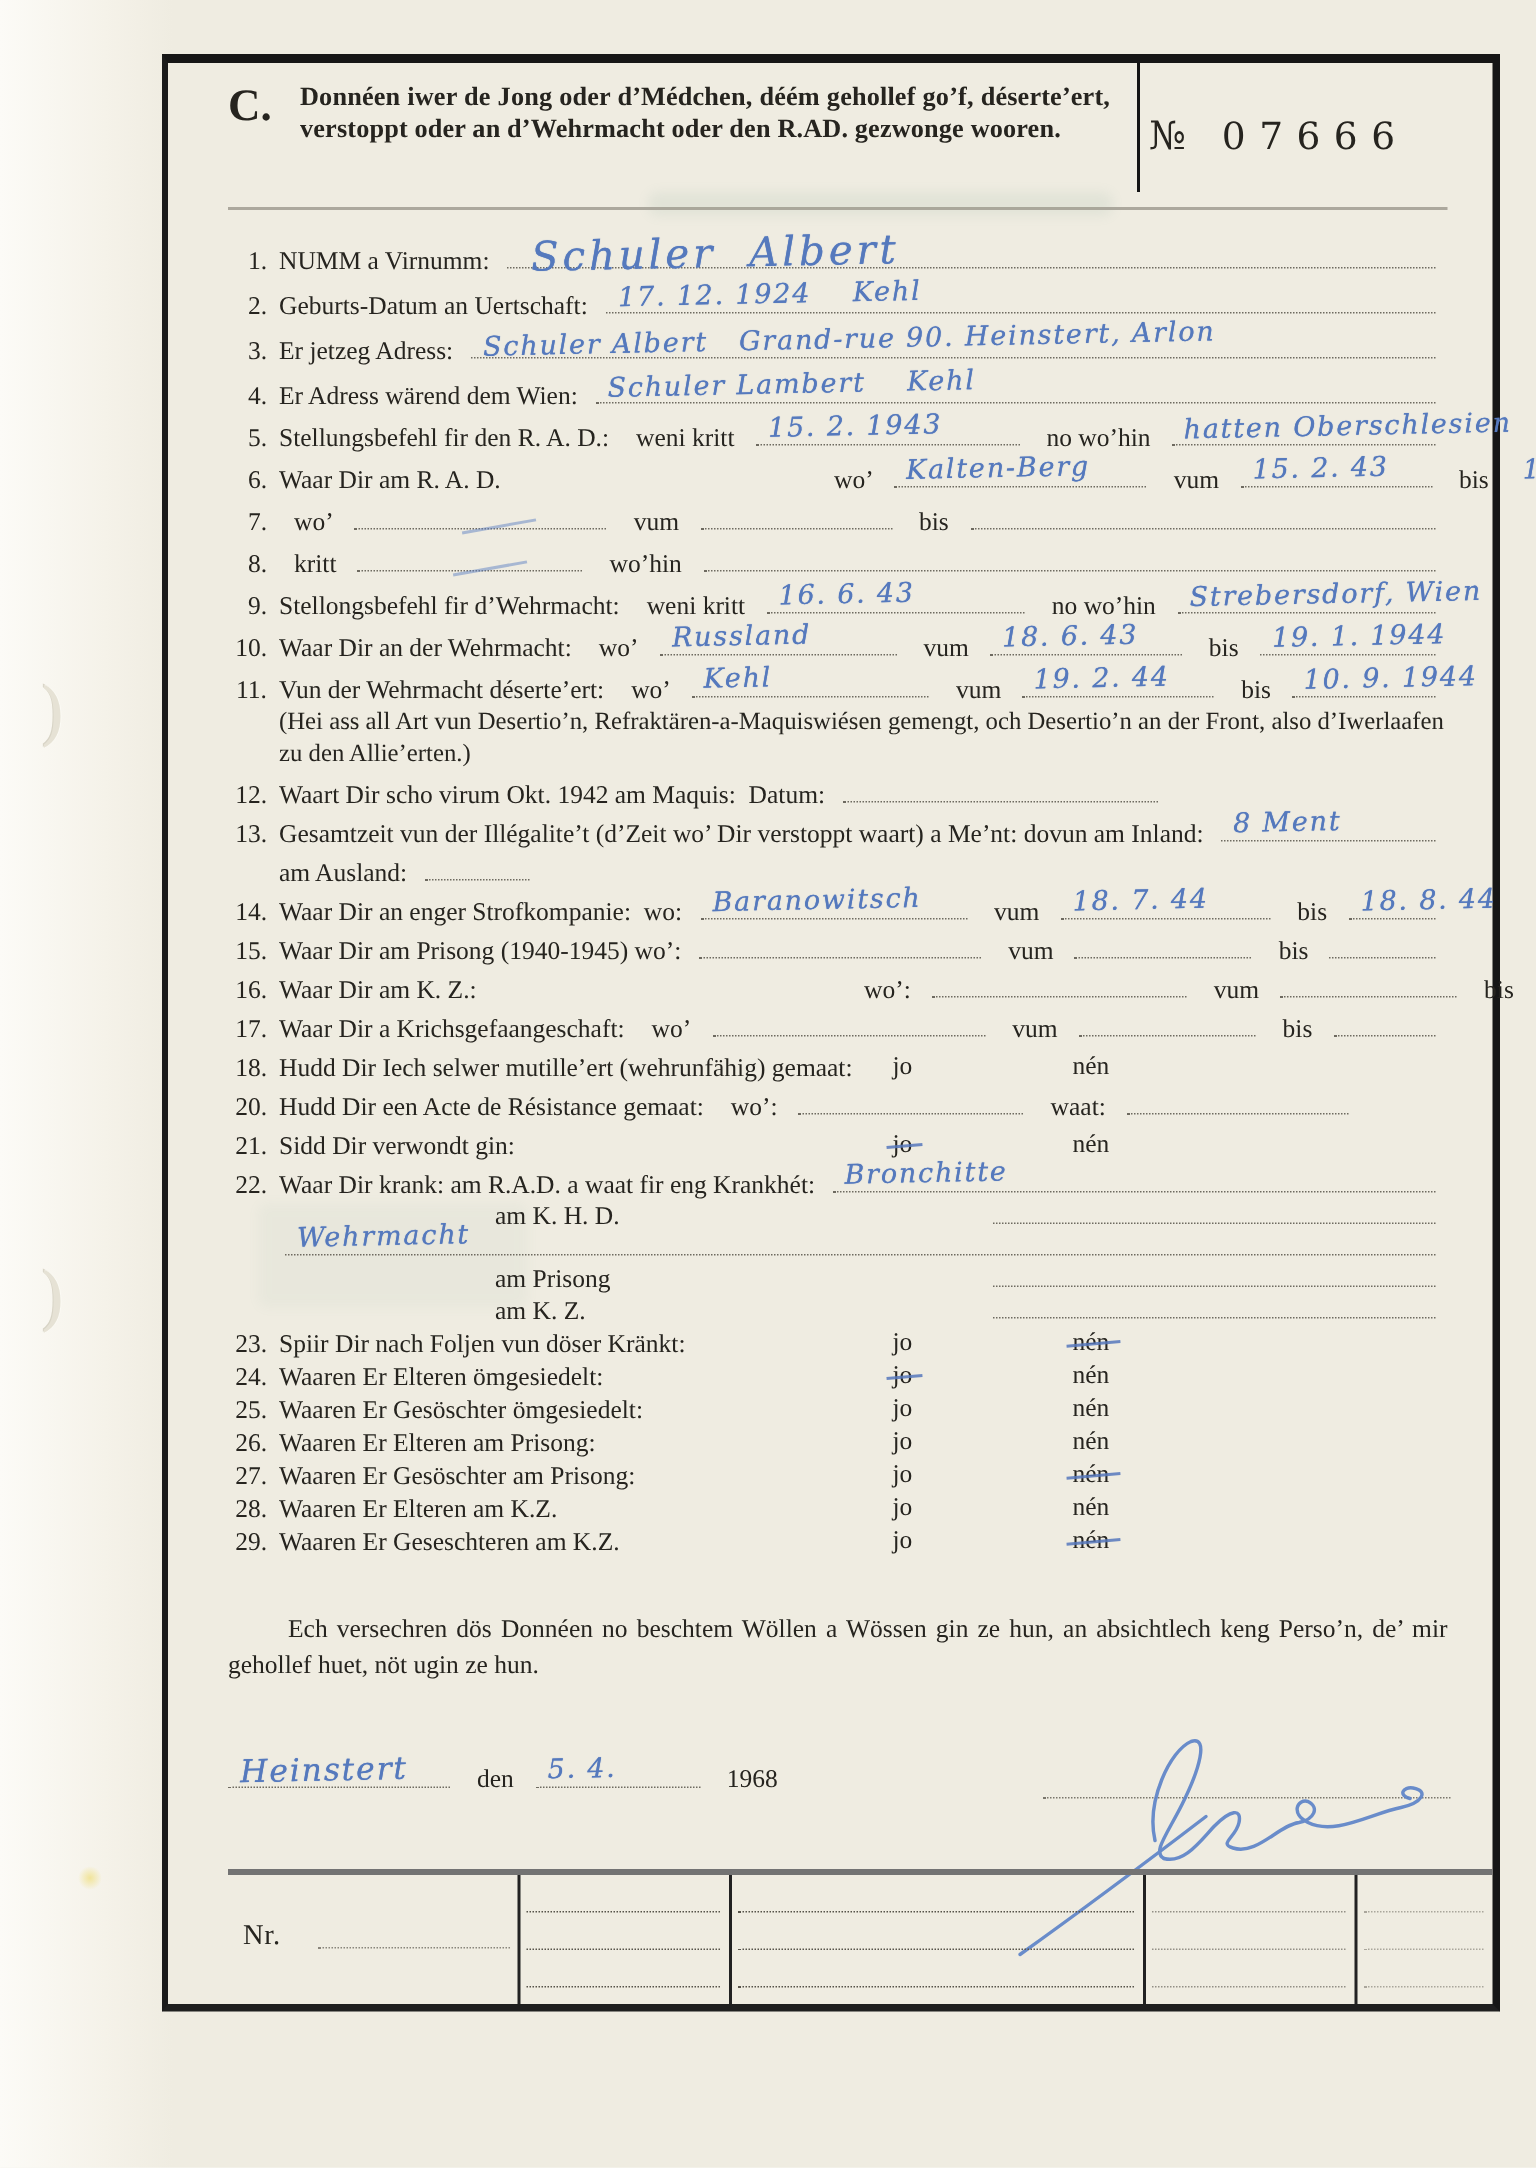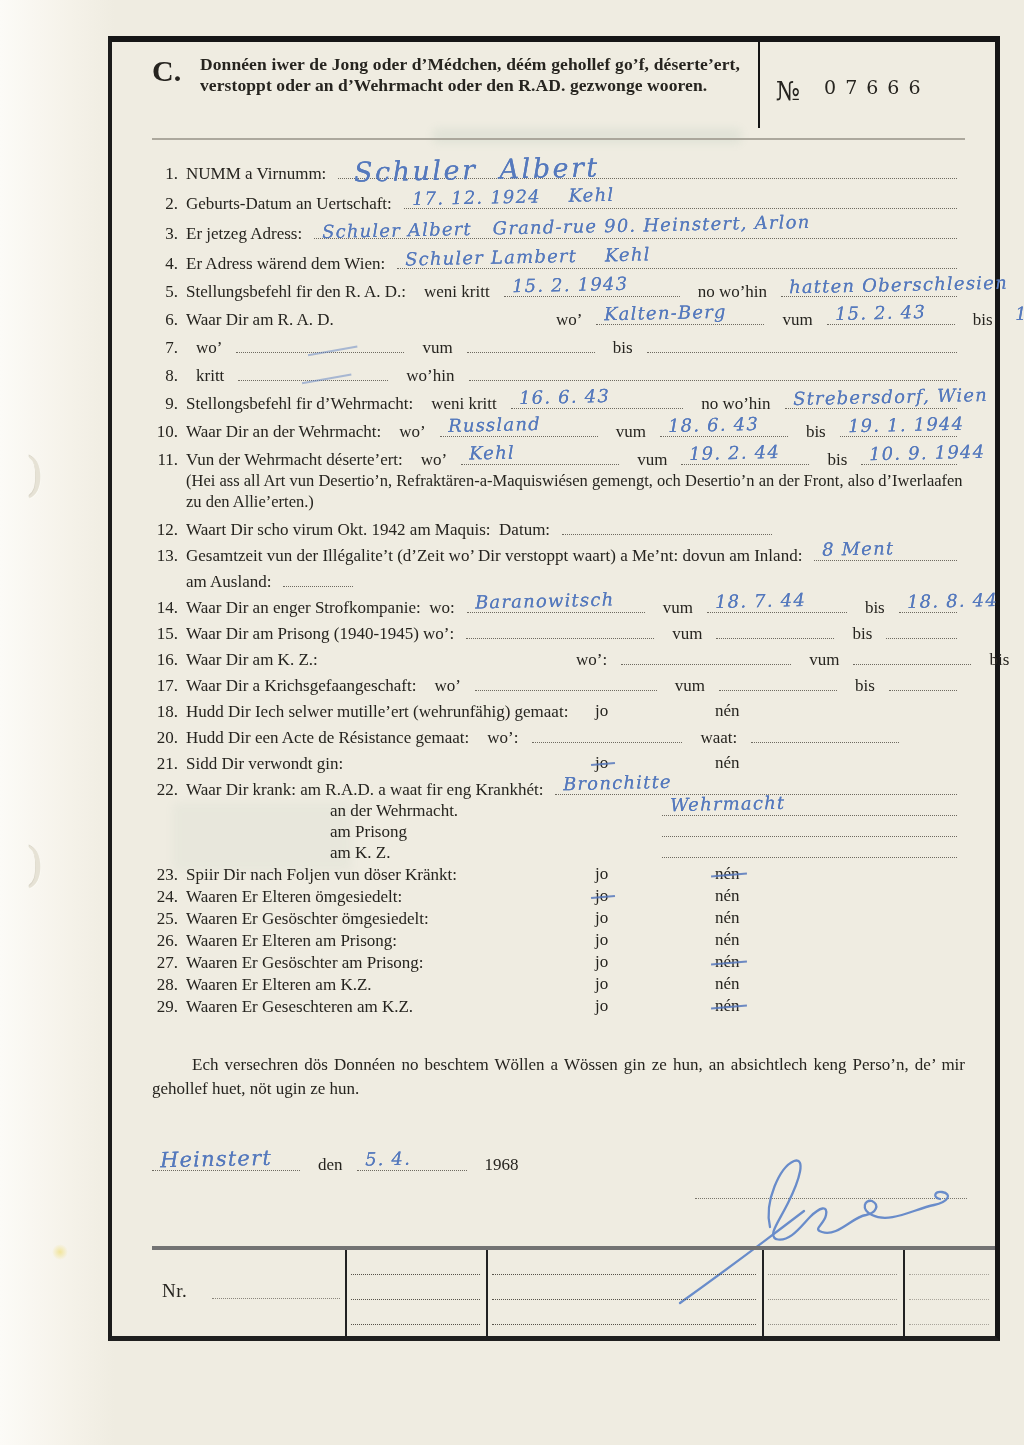--- a/index.html
+++ b/index.html
@@ -15,21 +15,21 @@
     border-right:5px solid #161616;border-bottom:5px solid #1f1f1f;
     background:#efece1;
   }
   .content{position:absolute;left:40px;top:0;width:813px;}
   
   .hdr{display:flex;margin-top:12px;height:74px;position:relative;}
   .sec{font-size:30px;font-weight:700;width:48px;flex:0 0 48px;line-height:34px;}
   .htext{flex:0 0 540px;font-size:17.5px;font-weight:700;line-height:21px;text-align:justify;letter-spacing:.1px;}
   .noblk{flex:1;display:flex;justify-content:center;align-items:flex-start;gap:24px;padding-top:22px;}
   .nolabel{font-family:"DejaVu Serif",serif;font-size:26px;}
-  .noval{font-size:19px;letter-spacing:9px;font-weight:400;font-family:"DejaVu Serif",serif;}
+  .noval{font-size:25px;letter-spacing:9px;font-weight:400;font-family:"DejaVu Serif",serif;}
   .hdr-div{position:absolute;left:606px;top:-12px;width:2px;height:86px;background:#141414;}
   .hsep{height:2px;background:#9b978c;margin:10px 0 14px 0;opacity:.8;}
   
   .rows{font-size:17px;}
   .row{display:flex;align-items:flex-end;position:relative;line-height:20px;}
   .h30{height:30px}.h28{height:28px}.h26{height:26px}.h22{height:22px}.h21{height:21px}
   .num{flex:0 0 26px;text-align:right;margin-right:8px;}
   .lab{white-space:nowrap;margin-right:8px;}
   .sublab{margin-left:144px;width:320px;flex:0 0 320px;}
   .ft{white-space:nowrap;margin:0 10px;}
@@ -332,21 +332,27 @@
         </div>
         <div class="row h26">
           <span class="num">22.</span>
           <span class="lab">Waar Dir krank: am R.A.D. a waat fir eng Krankhét:</span>
           <span class="dot" style="flex: 1 1 50px;">
             <span class="hw">Bronchitte</span>
           </span>
         </div>
         <div class="row h21">
           <span class="num"></span>
-          <span class="lab sublab">an der Wehrmacht.</span>
+          <span class="lab sublab">am K. H. D.</span>
+          <span class="dot" style="flex: 1 1 50px;">
+            <span class="hw"></span>
+          </span>
+        </div>
+        <div class="row h21">
+          <span class="num"></span>
           <span class="dot" style="flex: 1 1 50px;">
             <span class="hw">Wehrmacht</span>
           </span>
         </div>
         <div class="row h21">
           <span class="num"></span>
           <span class="lab sublab">am Prisong</span>
           <span class="dot" style="flex: 1 1 50px;">
             <span class="hw"></span>
           </span>

